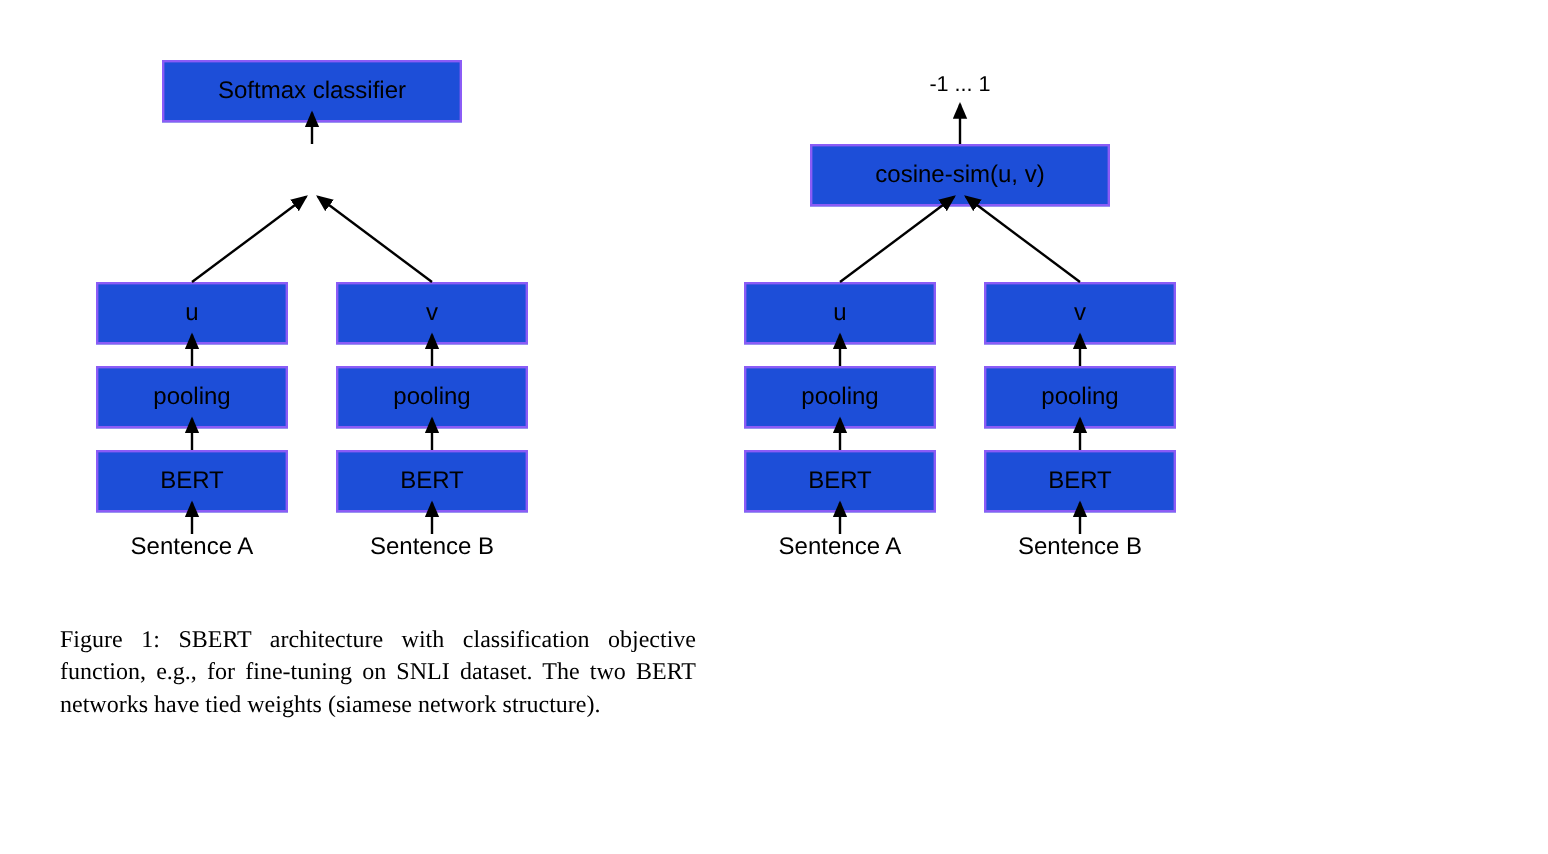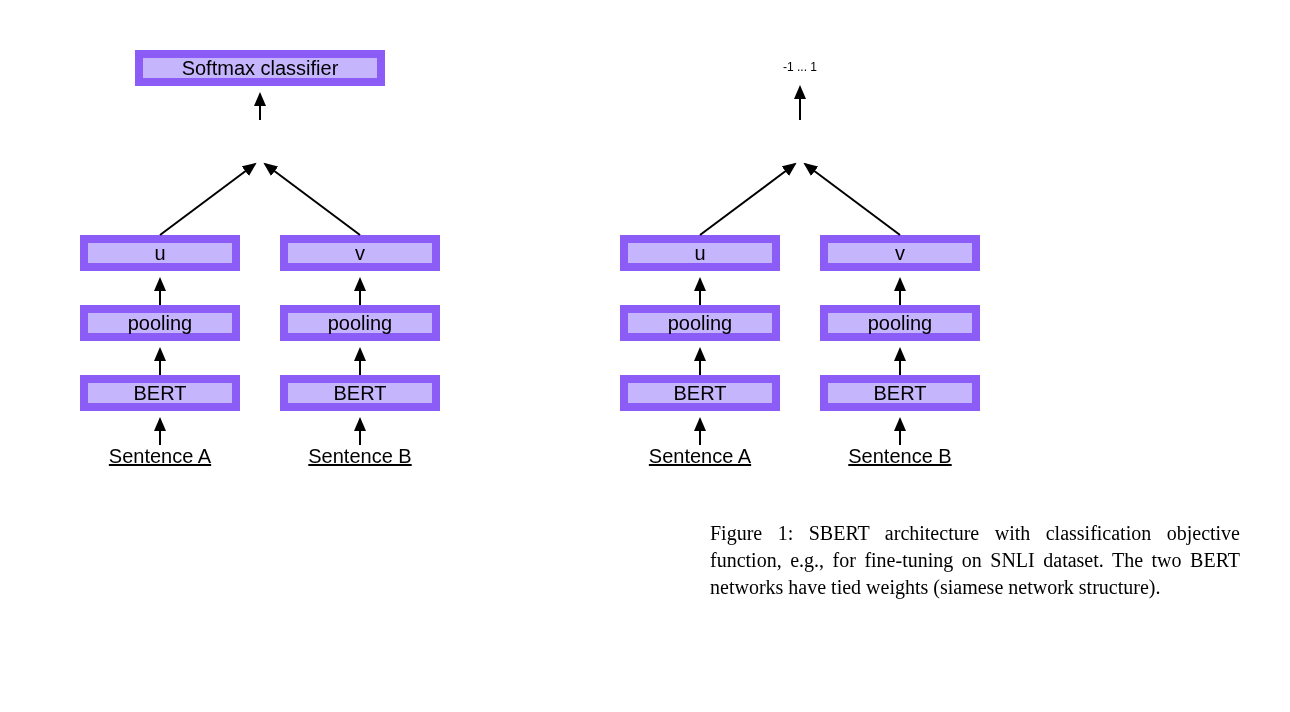--- a/index.html
+++ b/index.html
@@ -21,49 +21,48 @@
   .figure-block {
     display: flex;
     flex-direction: column;
     align-items: center;
   }
   .diagram {
     position: relative;
   }
   .node {
     position: absolute;
-    border: 8px solid #8b5cf6;
-    background: #c4b5fd;
+    border: 2px solid #8b5cf6;
+    background: #1d4ed8;
     display: flex;
     align-items: center;
     justify-content: center;
     font-size: 20px;
-    height: 36px;
+    height: 52px;
   }
   .label {
     position: absolute;
     font-size: 20px;
     text-align: center;
-    text-decoration: underline;
   }
   .top-label {
     position: absolute;
-    font-size: 12px;
+    font-size: 18px;
     text-align: center;
   }
   svg.arrows {
     position: absolute;
     top: 0;
     left: 0;
     pointer-events: none;
   }
   .captions-row {
     display: flex;
     gap: 60px;
-    justify-content: flex-end;
+    justify-content: flex-start;
   }
   .caption {
     width: 530px;
     font-family: "Times New Roman", Times, serif;
     font-size: 20px;
     line-height: 1.35;
     text-align: justify;
   }
 </style>
 </head>
@@ -123,20 +122,23 @@
         <line x1="310" y1="405" x2="310" y2="379" stroke="#000" stroke-width="2" marker-end="url(#ah1)"></line>
       </svg>
     </div>
   </div>
 
   <div class="figure-block">
     <div class="diagram" style="width:420px;height:450px;">
 
       <div class="top-label" style="left:160px;top:20px;width:100px;">-1 ... 1</div>
 
+      <div class="node" style="left:85px;top:80px;width:250px;">
+        <span>cosine-sim(u, v)</span>
+      </div>
 
       <div class="node" style="left:30px;top:195px;width:160px;">
         <span>u</span>
       </div>
       <div class="node" style="left:30px;top:265px;width:160px;">
         <span>pooling</span>
       </div>
       <div class="node" style="left:30px;top:335px;width:160px;">
         <span>BERT</span>
       </div>

